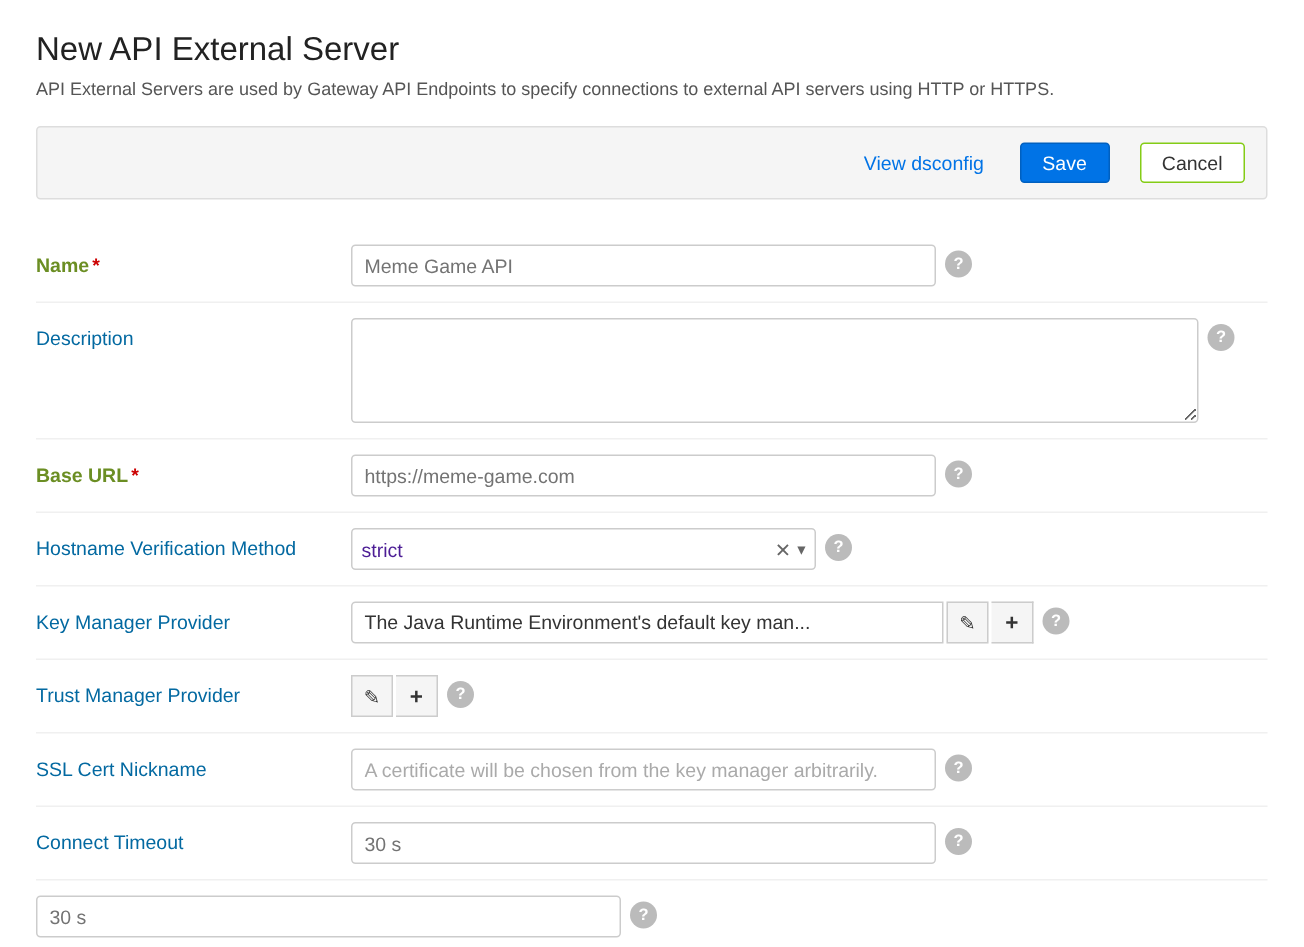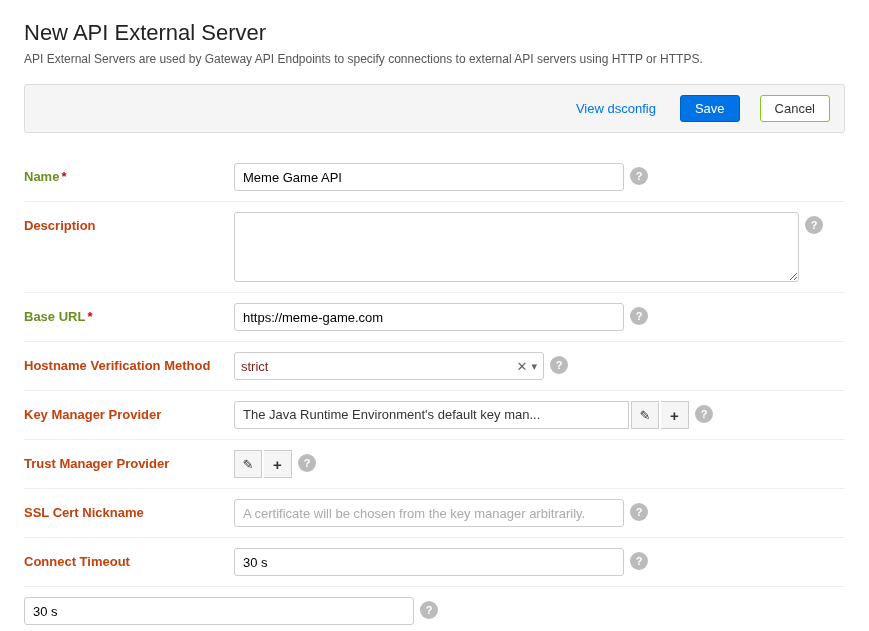--- a/index.html
+++ b/index.html
@@ -72,44 +72,44 @@
       padding: 10px 0;
       border-bottom: 1px solid #f0f0f0;
     }
     .form-row:last-child {
       border-bottom: none;
     }
     .form-label {
       width: 210px;
       min-width: 210px;
       font-size: 13px;
-      color: #c2410c;
+      color: #0369a1;
       padding-top: 6px;
-      font-weight: 700;
+      font-weight: 400;
     }
     .form-label .required {
       color: #cc0000;
       margin-left: 2px;
     }
     .form-label.highlight {
       color: #6b8e23;
       font-weight: 600;
     }
     .form-control-wrap {
       display: flex;
       align-items: flex-start;
       flex: 1;
       gap: 6px;
     }
     .form-input {
       border: 1px solid #ccc;
       border-radius: 3px;
       padding: 5px 8px;
       font-size: 13px;
-      color: #000000;
+      color: #737373;
       background: #fff;
       width: 390px;
       height: 28px;
     }
     .form-input::placeholder {
       color: #aaa;
     }
     .form-textarea {
       border: 1px solid #ccc;
       border-radius: 3px;
@@ -128,21 +128,21 @@
       border: 1px solid #ccc;
       border-radius: 3px;
       background: #fff;
       width: 310px;
       height: 28px;
       padding: 0 6px;
     }
     .form-select-text {
       flex: 1;
       font-size: 13px;
-      color: #7f1d1d;
+      color: #4c1d95;
     }
     .select-x {
       color: #666;
       font-size: 13px;
       margin-right: 4px;
       cursor: pointer;
     }
     .select-arrow {
       color: #666;
       font-size: 11px;

